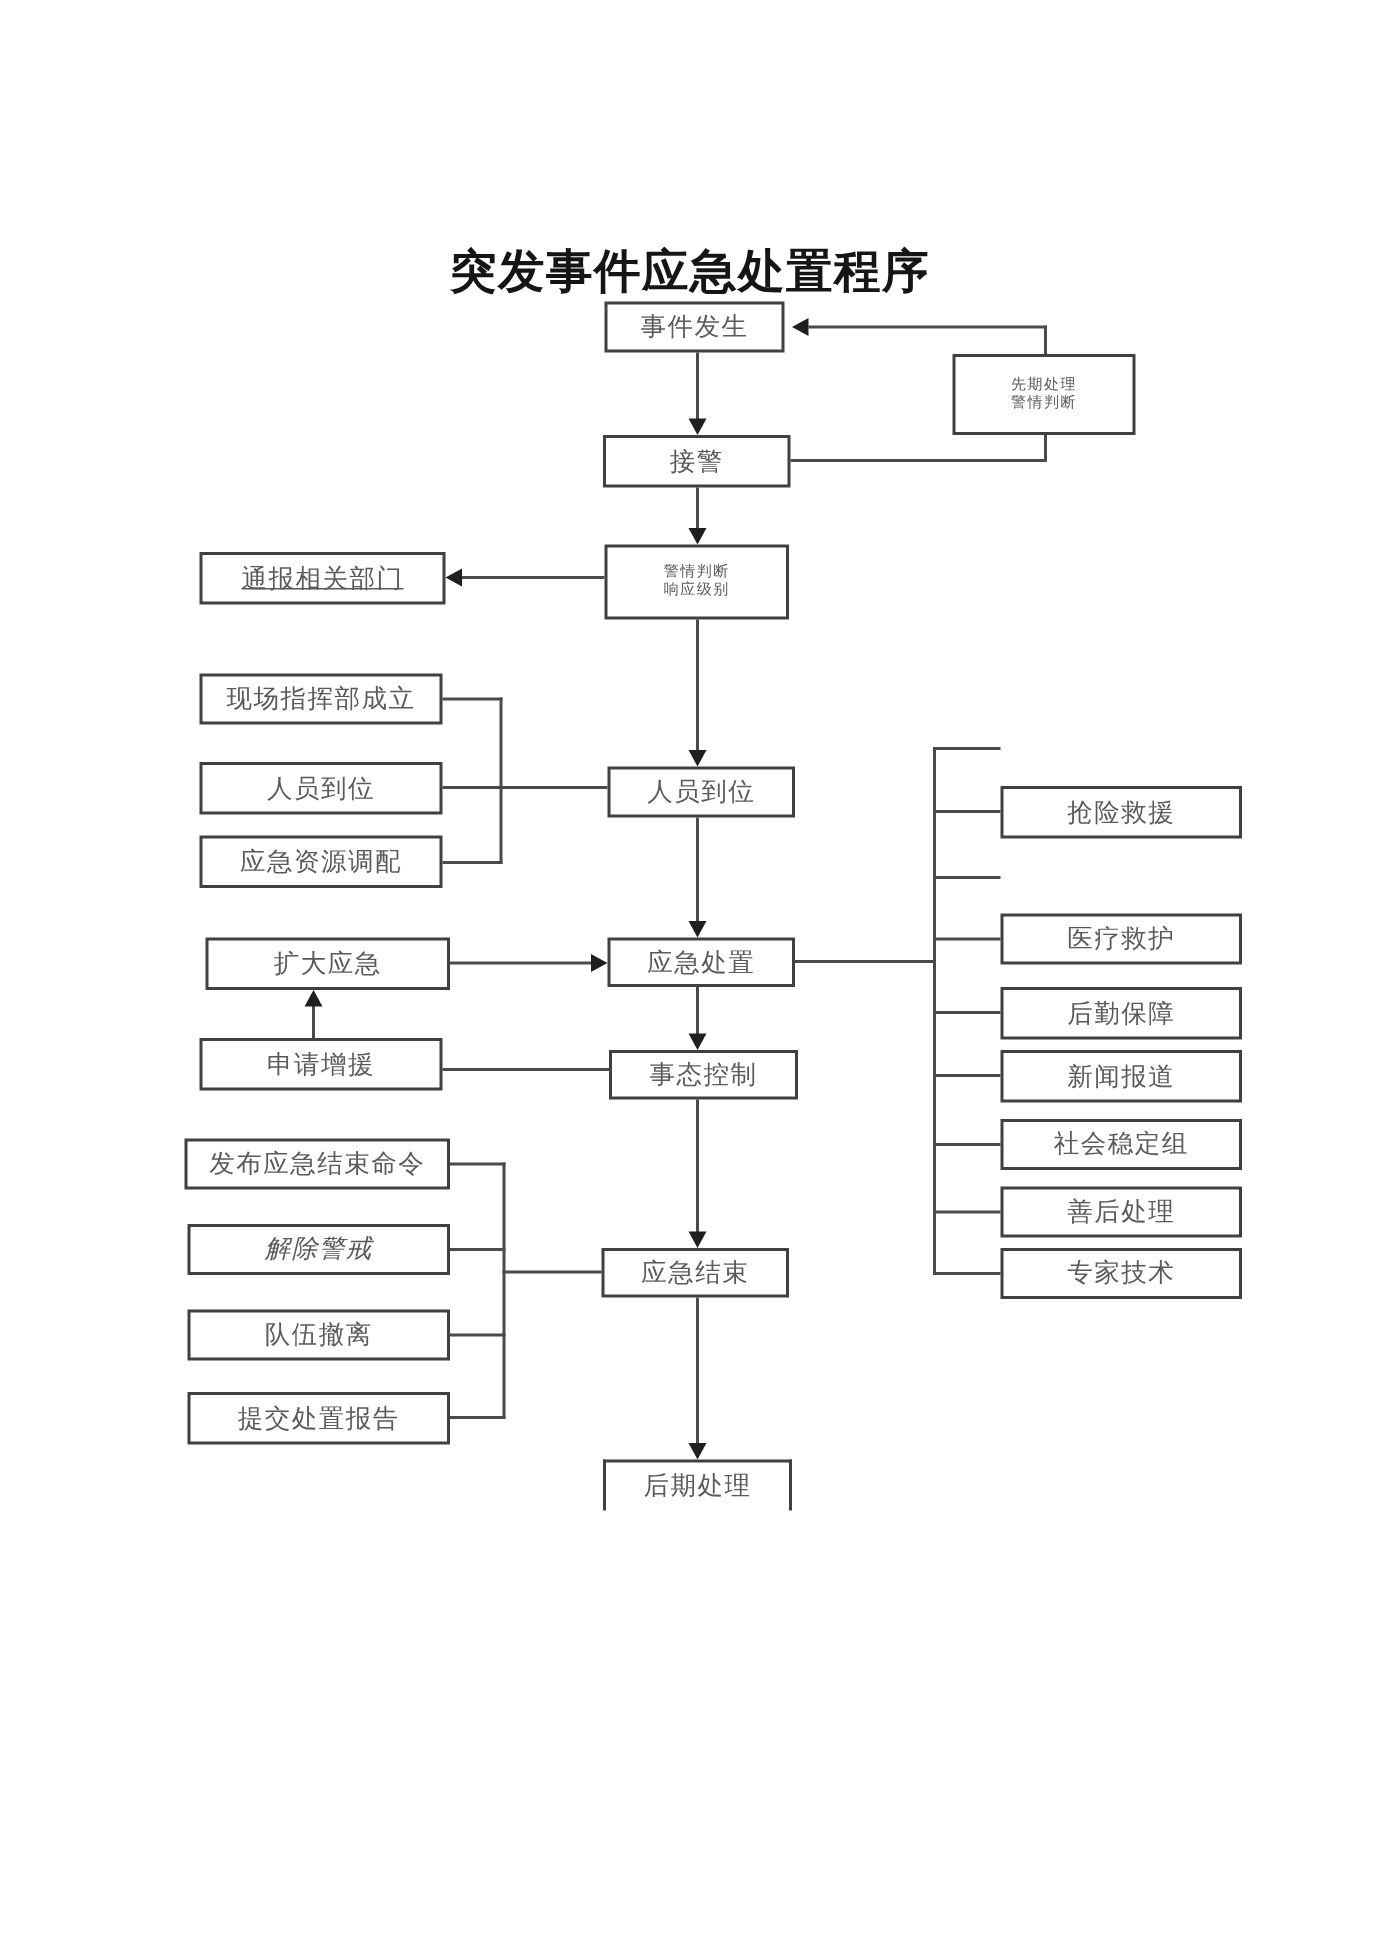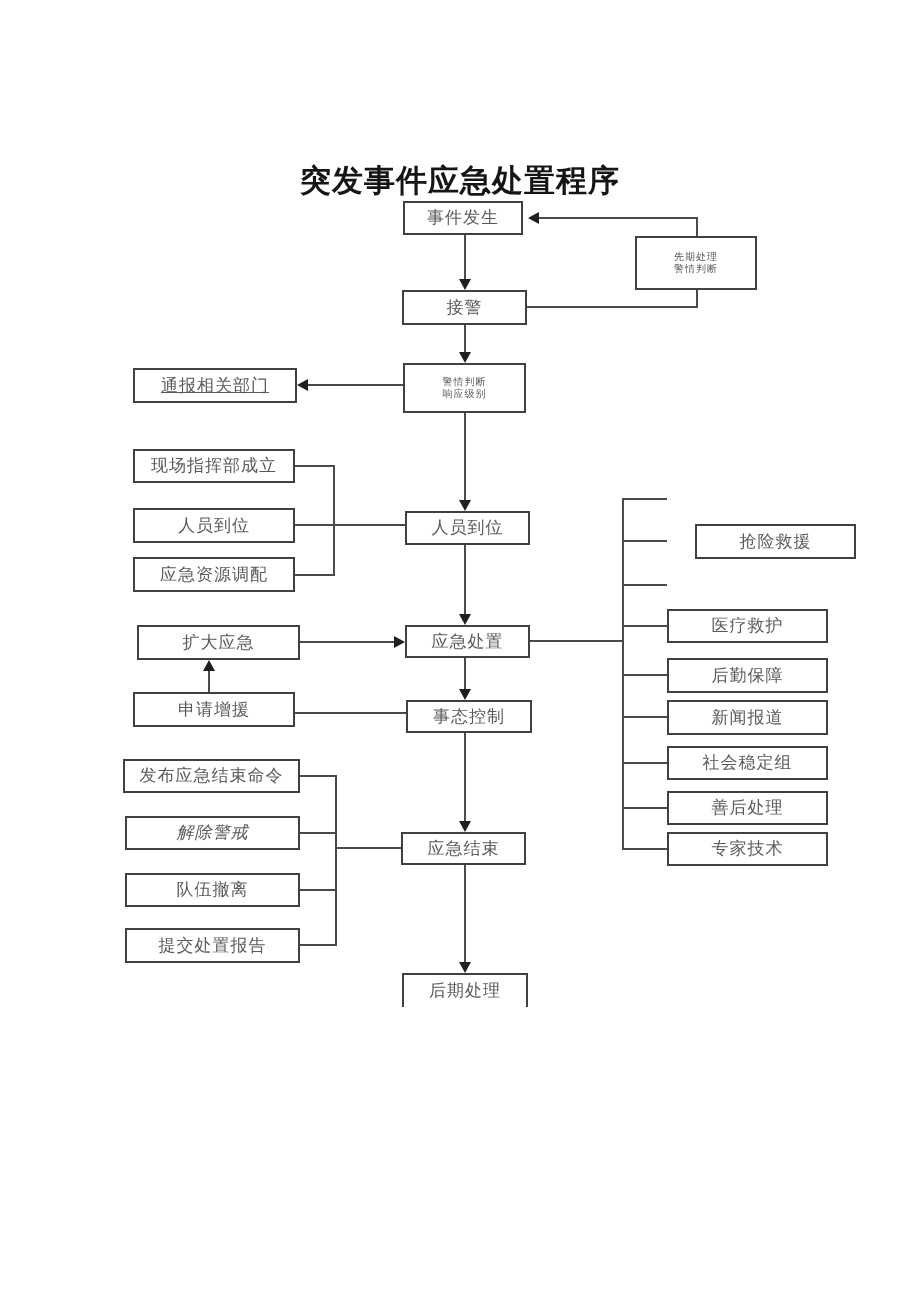--- a/index.html
+++ b/index.html
@@ -121,21 +121,21 @@
   </div>
 
   <div class="node" style="left:125px; top:873px; width:175px; height:34px;">
     <span>队伍撤离</span>
   </div>
 
   <div class="node" style="left:125px; top:928px; width:175px; height:35px;">
     <span>提交处置报告</span>
   </div>
 
-  <div class="node" style="left:667px; top:524px; width:161px; height:35px;margin-left:28px;">
+  <div class="node" style="left:667px; top:524px; width:161px; height:35px;">
     <span>抢险救援</span>
   </div>
   <div class="node" style="left:667px; top:609px; width:161px; height:34px;">
     <span>医疗救护</span>
   </div>
   <div class="node" style="left:667px; top:658px; width:161px; height:35px;">
     <span>后勤保障</span>
   </div>
   <div class="node" style="left:667px; top:700px; width:161px; height:35px;">
     <span>新闻报道</span>

